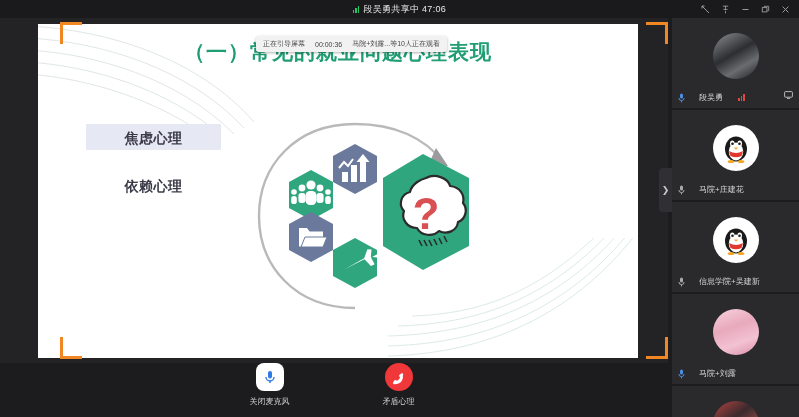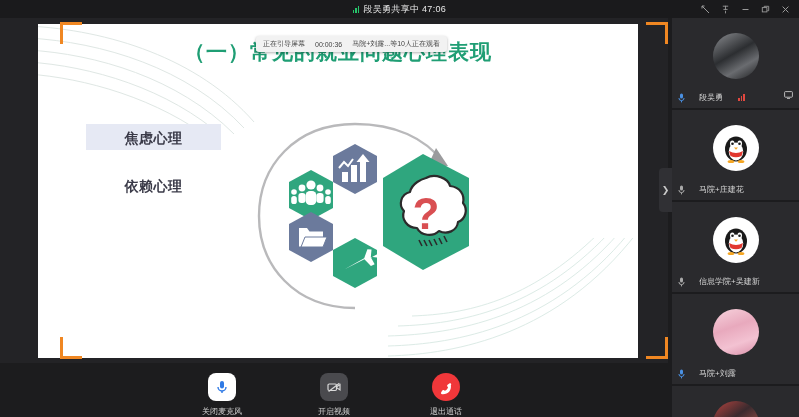--- a/index.html
+++ b/index.html
@@ -88,21 +88,21 @@
     margin-bottom:22px; letter-spacing:.5px;
   }
   .lbl.shade { background:#e6e9f4; }
 
   .diagram { position:absolute; left:205px; top:92px; width:270px; height:200px; }
 
   
   .toolbar {
     position:absolute; left:0; top:363px; width:668px; height:54px;
     background:#1c1c1e;
-    display:flex; align-items:flex-end; justify-content:center; gap:48px;
+    display:flex; align-items:flex-start; justify-content:center; gap:65px;
   }
   .tbtn { width:64px; display:flex; flex-direction:column; align-items:center; gap:5px; }
   .tbtn .circ {
     width:28px; height:28px; border-radius:8px;
     display:flex; align-items:center; justify-content:center;
   }
   .circ.white { background:#ffffff; }
   .circ.gray  { background:#4a4a4e; }
   .circ.red   { background:#f0373a; border-radius:14px; }
   .tbtn .tlabel { font-size:8px; color:#d0d0d0; white-space:nowrap; }
@@ -308,39 +308,29 @@
     <div class="circ white">
       <svg width="16" height="16" viewBox="0 0 16 16">
         <rect x="6" y="2" width="4" height="7.5" rx="2" fill="#2f7ae5"></rect>
         <path d="M4 8 a4 4 0 0 0 8 0" stroke="#2f7ae5" stroke-width="1.4" fill="none"></path>
         <path d="M8 12 v2" stroke="#2f7ae5" stroke-width="1.4"></path>
       </svg>
     </div>
     <div class="tlabel">关闭麦克风</div>
   </div>
 
-  <div class="tbtn">
-    <div class="circ gray">
-      <svg width="16" height="16" viewBox="0 0 16 16">
-        <rect x="2" y="5" width="8.5" height="6.5" rx="1.2" stroke="#d8d8d8" stroke-width="1.2" fill="none"></rect>
-        <path d="M10.7 7.8 L14 5.6 v5.4 L10.7 8.8 Z" stroke="#d8d8d8" stroke-width="1.2" fill="none"></path>
-        <path d="M2.6 12.4 L13.4 4.2" stroke="#d8d8d8" stroke-width="1.2"></path>
-      </svg>
-    </div>
-    <div class="tlabel">开启视频</div>
-  </div>
 
   <div class="tbtn">
     <div class="circ red">
       <svg width="17" height="17" viewBox="0 0 17 17">
         <path d="M2.2 10.4 c3.6-4.4 9-4.4 12.6 0 c.8 1 .3 1.9-.7 2.1 l-2 .4 c-.8.1-1.3-.3-1.4-1 l-.2-1.1
                  c-1.6-.6-3-.6-4.6 0 l-.2 1.1 c-.1.7-.6 1.1-1.4 1 l-2-.4 c-1-.2-1.5-1.1-.7-2.1 Z" fill="#ffffff" transform="rotate(133 8.5 10.5)"></path>
       </svg>
     </div>
-    <div class="tlabel">退出通话</div>
+    <div class="tlabel">矛盾心理</div>
   </div>
 </div>
 
 <div class="collapse-tab">
   <span>❯</span>
 </div>
 
 <div class="rail">
 
   <div class="ptile">

